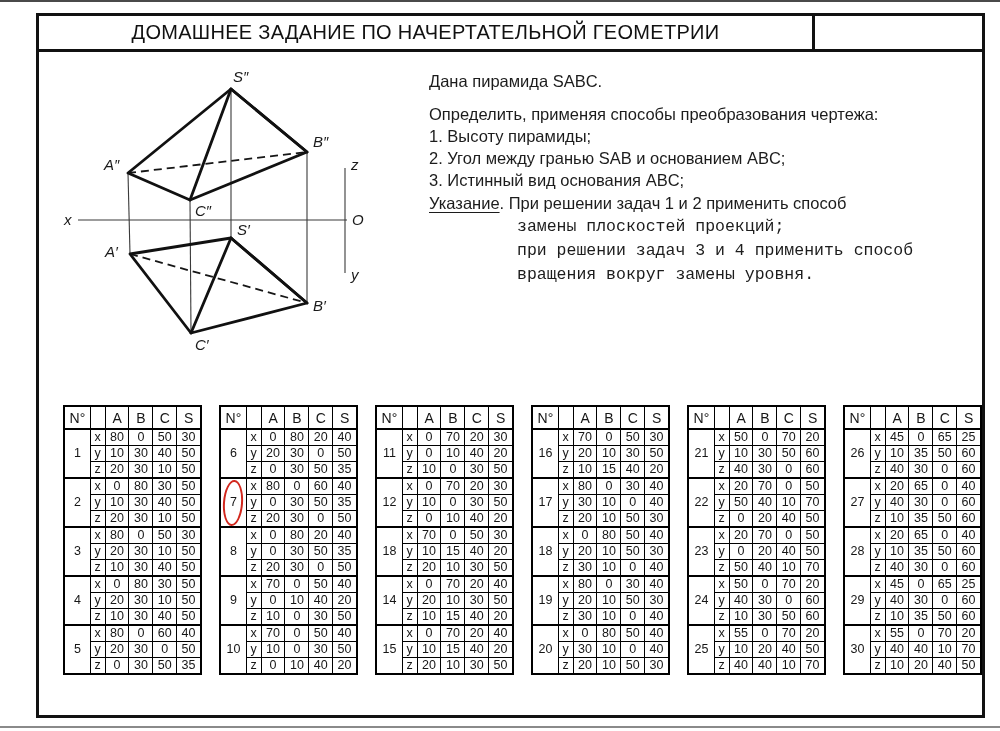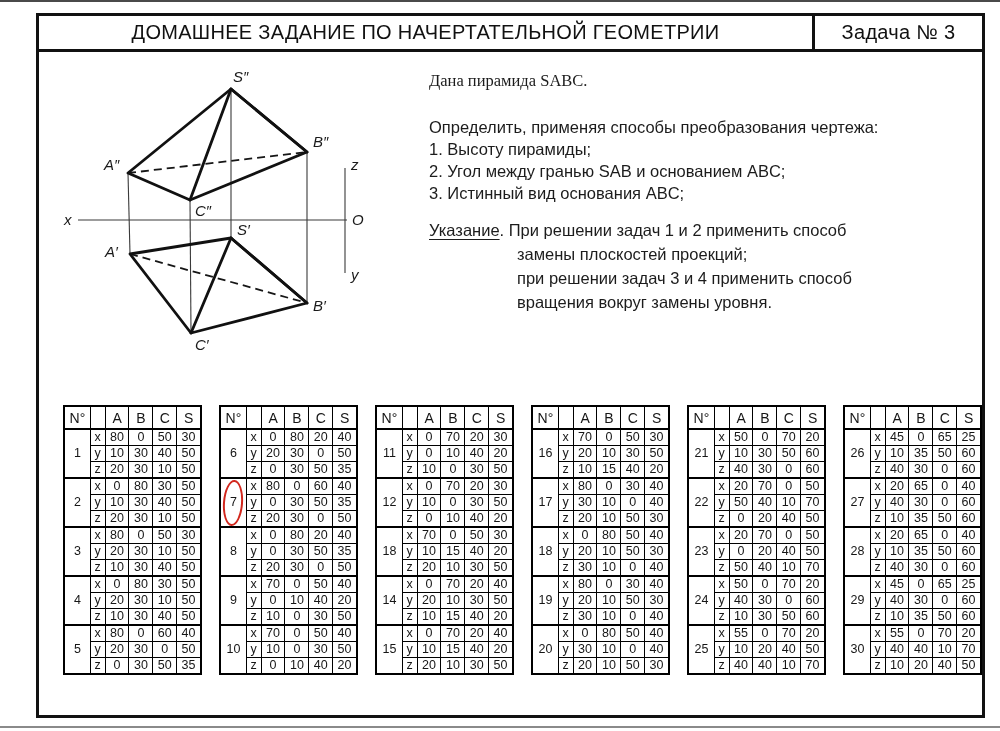--- a/index.html
+++ b/index.html
@@ -10,23 +10,23 @@
   .frame{position:absolute;left:36px;top:13px;width:943px;height:699px;border:3px solid #111;background:#fff;}
   .titlebar{position:absolute;left:0;top:0;width:100%;height:33px;border-bottom:3px solid #111;display:flex;}
   .titlebar .tcell{display:flex;align-items:center;justify-content:center;font-size:20px;letter-spacing:.3px;color:#111;}
   .tcell.main{width:773px;border-right:3px solid #111;}
   .tcell.num{flex:1;}
   
   .drawing{position:absolute;left:22px;top:40px;}
   .drawing text{font-family:"Liberation Sans",sans-serif;font-style:italic;font-size:15px;fill:#1a1a1a;}
   
   .tasktext{position:absolute;left:390px;top:54px;width:562px;font-size:16.5px;line-height:22px;color:#1c1c1c;}
-  .tasktext .given{margin-bottom:24px;font-family:Liberation Serif, serif;}
-  .note{margin-top:14px;line-height:24px;}
-  .note .cont{padding-left:88px;}
+  .tasktext .given{margin-bottom:11px;}
+  .note{margin-top:0;line-height:24px;}
+  .note .cont{padding-left:88px;font-family:Liberation Mono, monospace;}
   .note-label{text-decoration:underline;text-underline-offset:3px;}
   
   .tables-row{position:absolute;left:24px;top:389px;display:flex;gap:17px;}
   table.vtab{border-collapse:collapse;border:2px solid #000;background:#fff;table-layout:fixed;}
   .vtab th,.vtab td{border:1px solid #000;padding:0;text-align:center;vertical-align:middle;
     font-family:"Liberation Sans",sans-serif;color:#161616;overflow:hidden;}
   .vtab th{height:21px;font-size:14px;font-weight:normal;border-bottom:2px solid #000;}
   .vtab td{height:15px;font-size:12.5px;line-height:15px;white-space:nowrap;}
   .th-n,.ncell{width:25px;}
   .th-ax,.axcell{width:14px;}
@@ -40,21 +40,20 @@
 <body>
 
 <div class="page">
   <div class="scan-line-top"></div>
   <div class="scan-line-bottom"></div>
 
   <div class="frame">
 
     <div class="titlebar">
       <div class="tcell main">ДОМАШНЕЕ ЗАДАНИЕ ПО НАЧЕРТАТЕЛЬНОЙ ГЕОМЕТРИИ</div>
-      <div class="tcell num">Задача № 3</div>
     </div>
 
     <svg class="drawing" width="320" height="315" viewBox="0 0 320 315">
 
       <g stroke="#3a3a3a" stroke-width="1.1">
         <line x1="67" y1="117" x2="69" y2="198"></line>
         <line x1="170" y1="33" x2="170" y2="182"></line>
         <line x1="129" y1="144" x2="130" y2="277"></line>
         <line x1="246" y1="96" x2="246" y2="247"></line>
 

